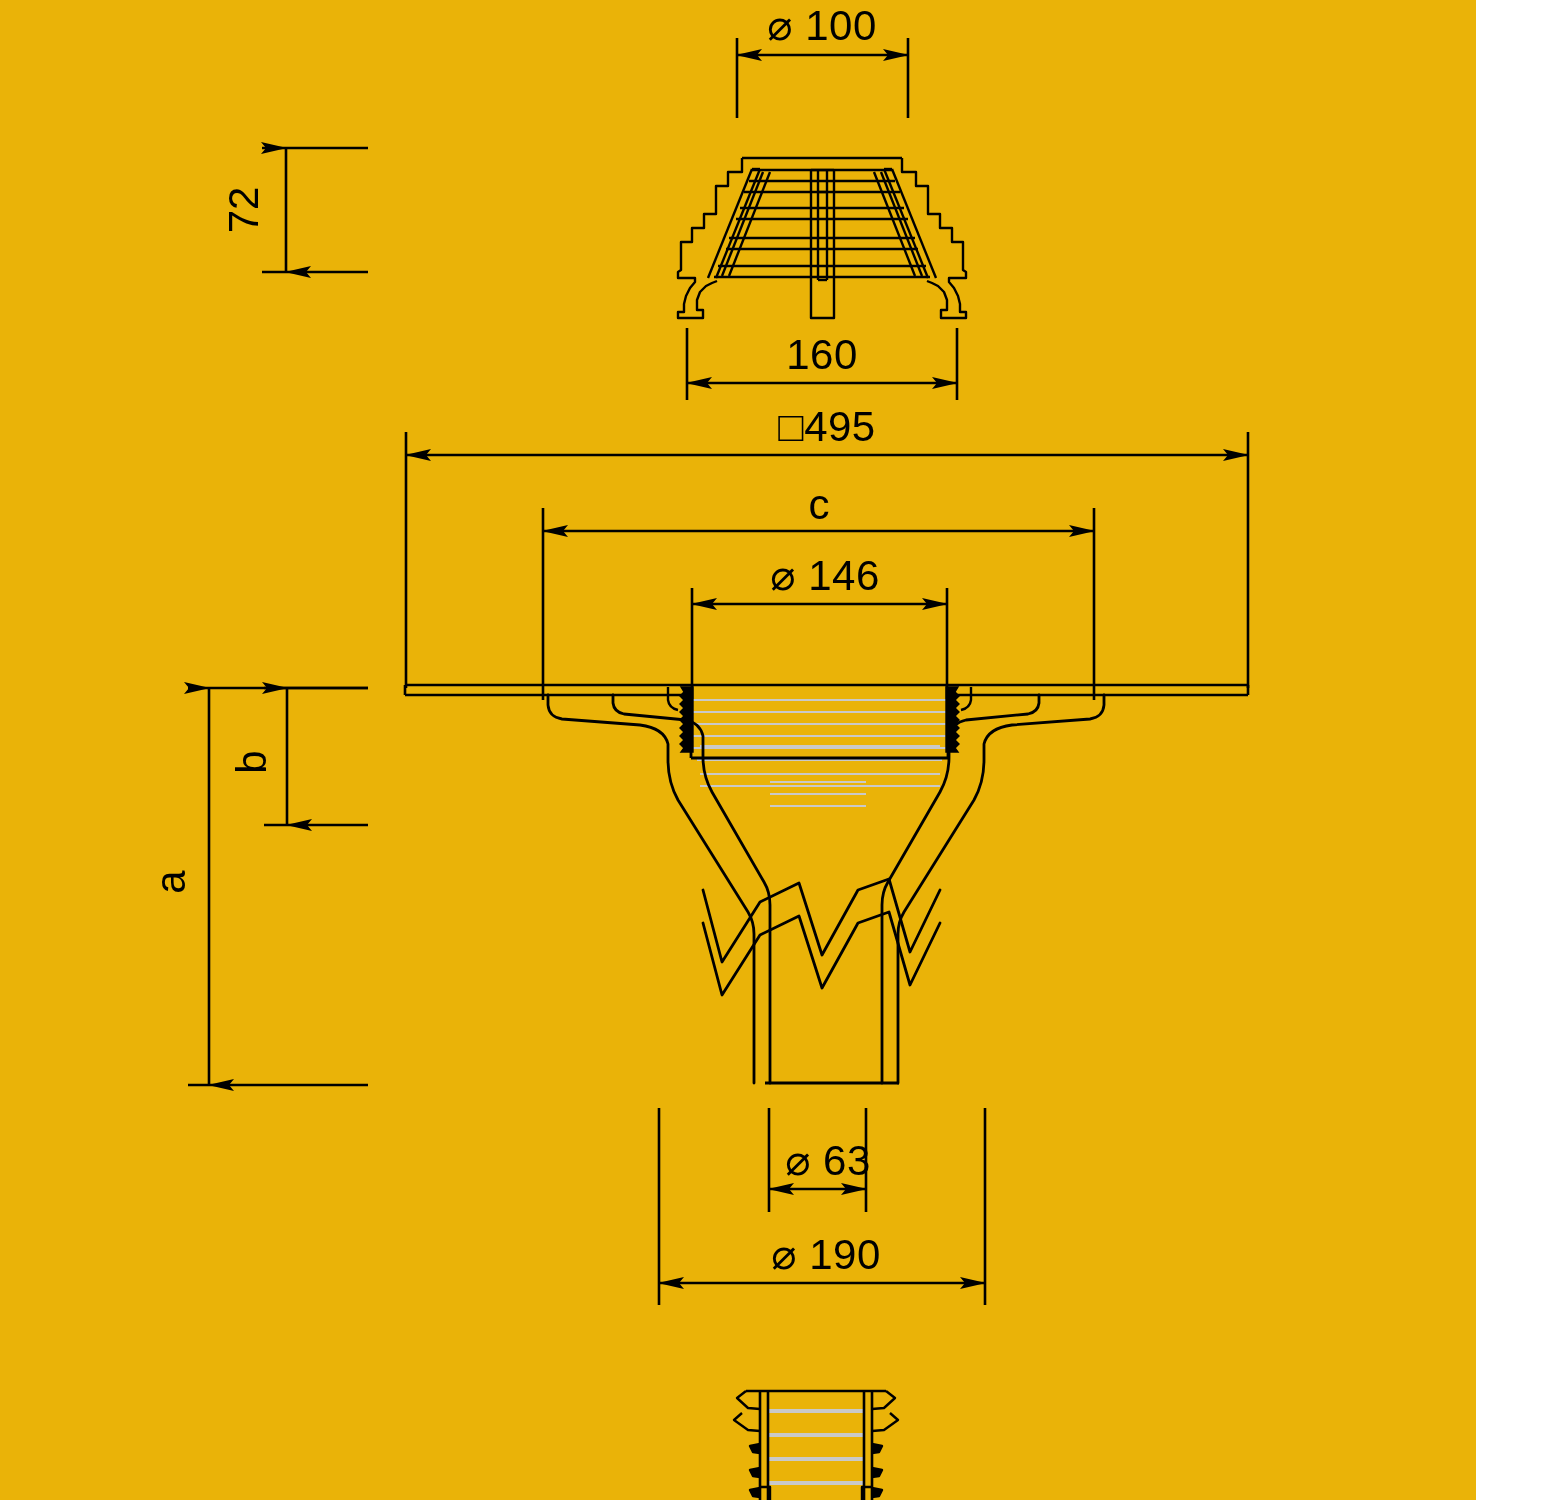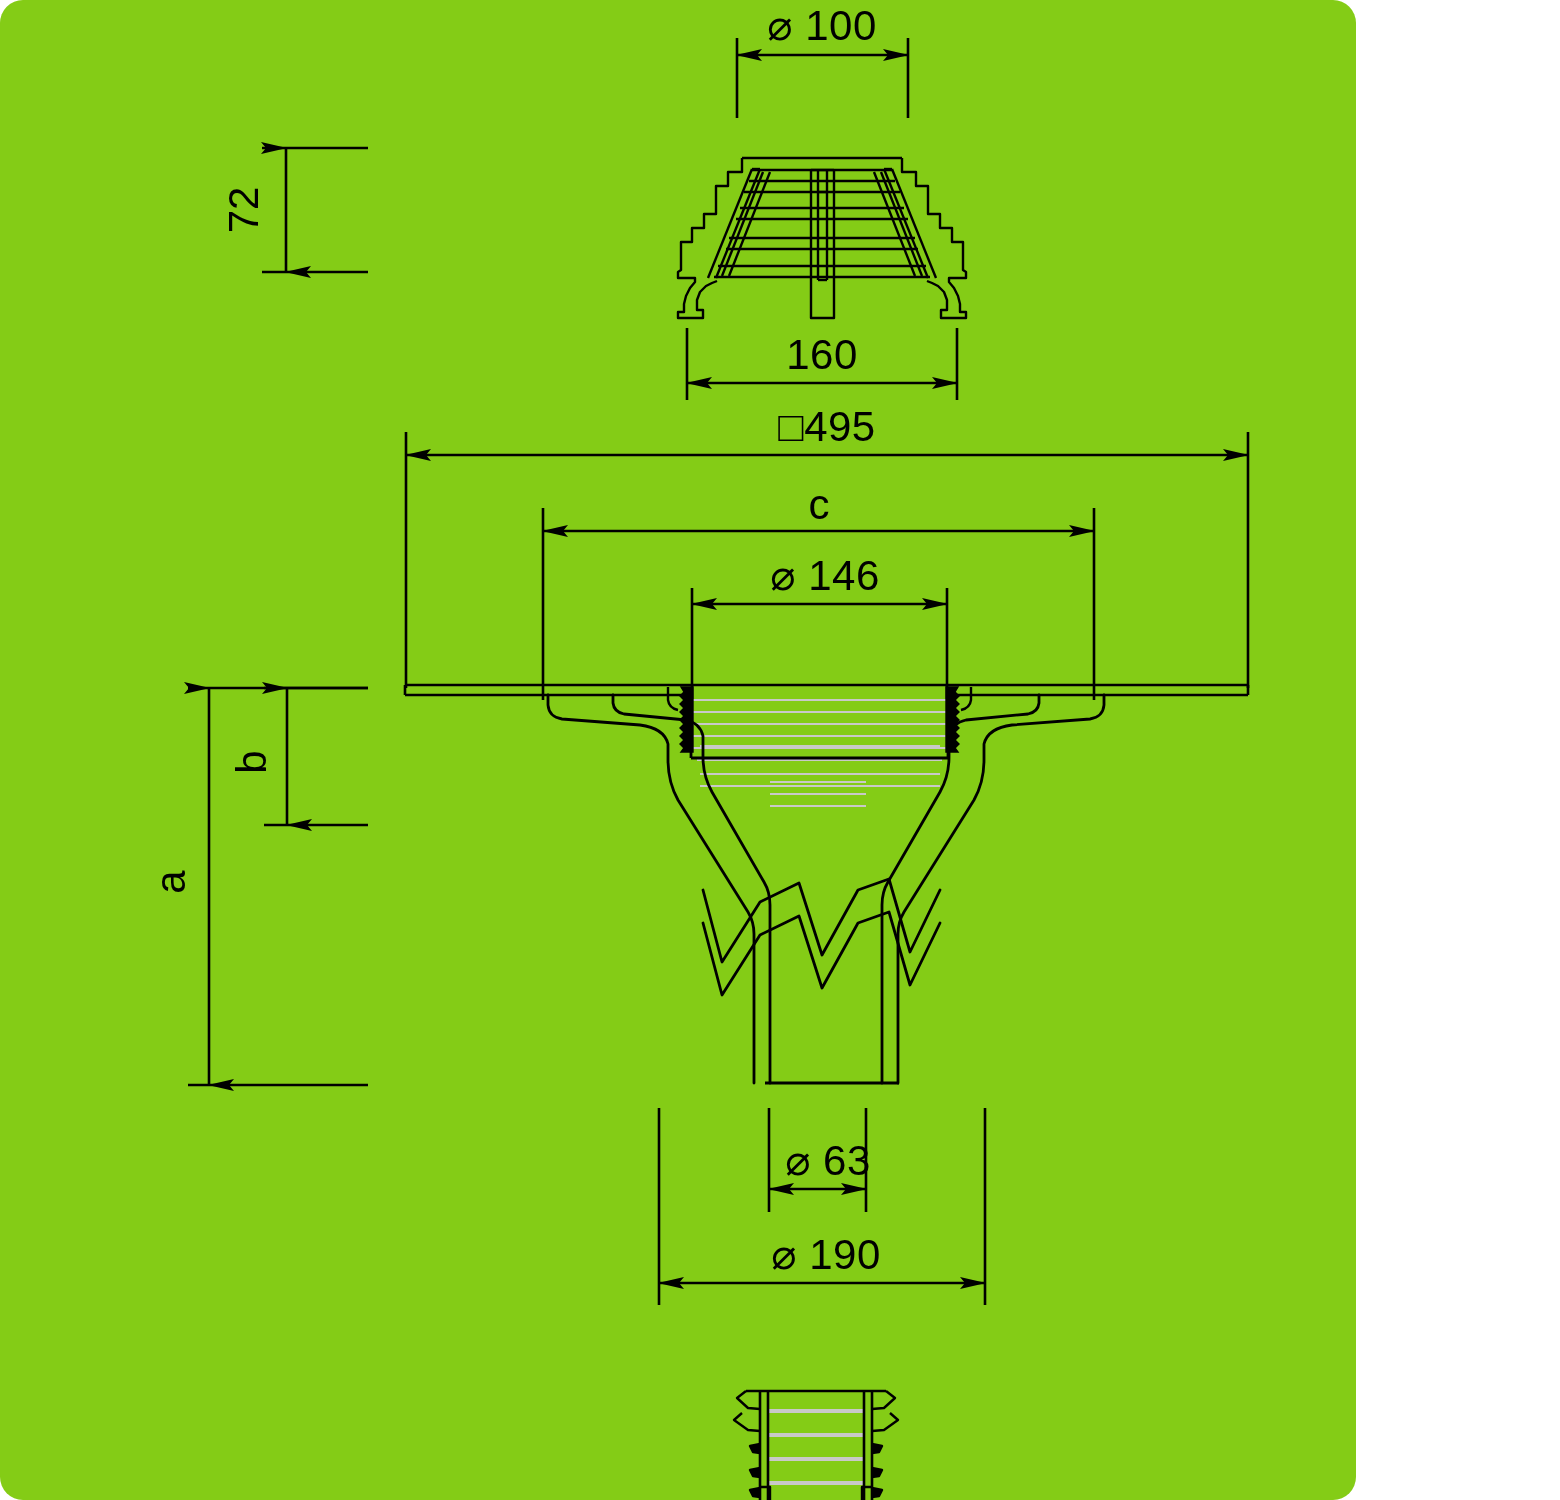--- a/index.html
+++ b/index.html
@@ -5,25 +5,24 @@
   html, body {
     margin: 0;
     padding: 0;
     background: #ffffff;
   }
   body {
     font-family: "Liberation Sans", sans-serif;
   }
   #sheet {
     position: relative;
-    width: 1356px;
+    width: 1476px;
     height: 1500px;
-    background: #84cc16;
+    background: #eab308;
     overflow: hidden;
-    border-radius: 23px;
   }
   #sheet svg {
     position: absolute;
     top: 0;
     left: 0;
   }
   text {
     font-family: "Liberation Sans", sans-serif;
     fill: #000000;
   }

